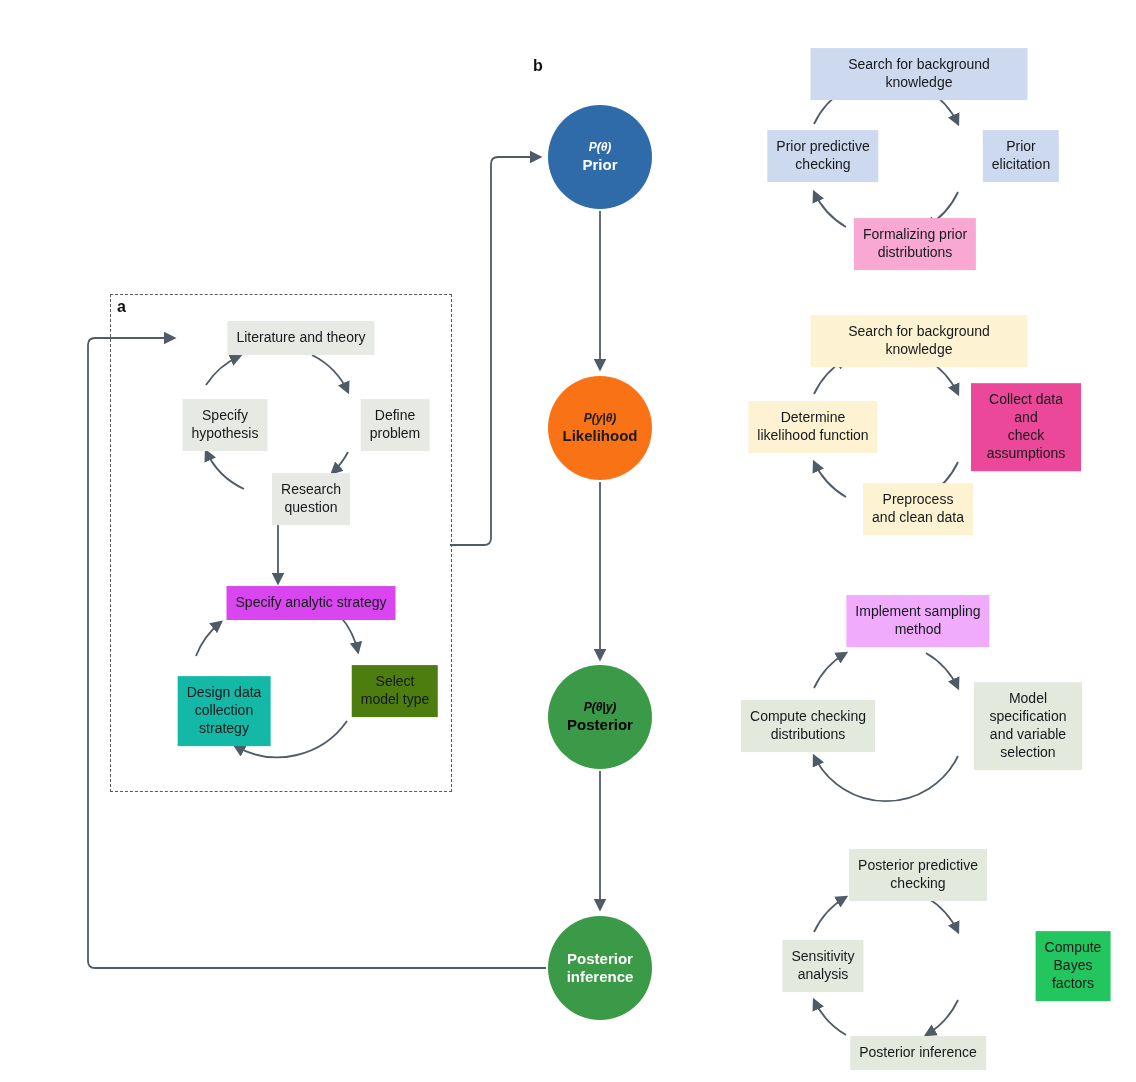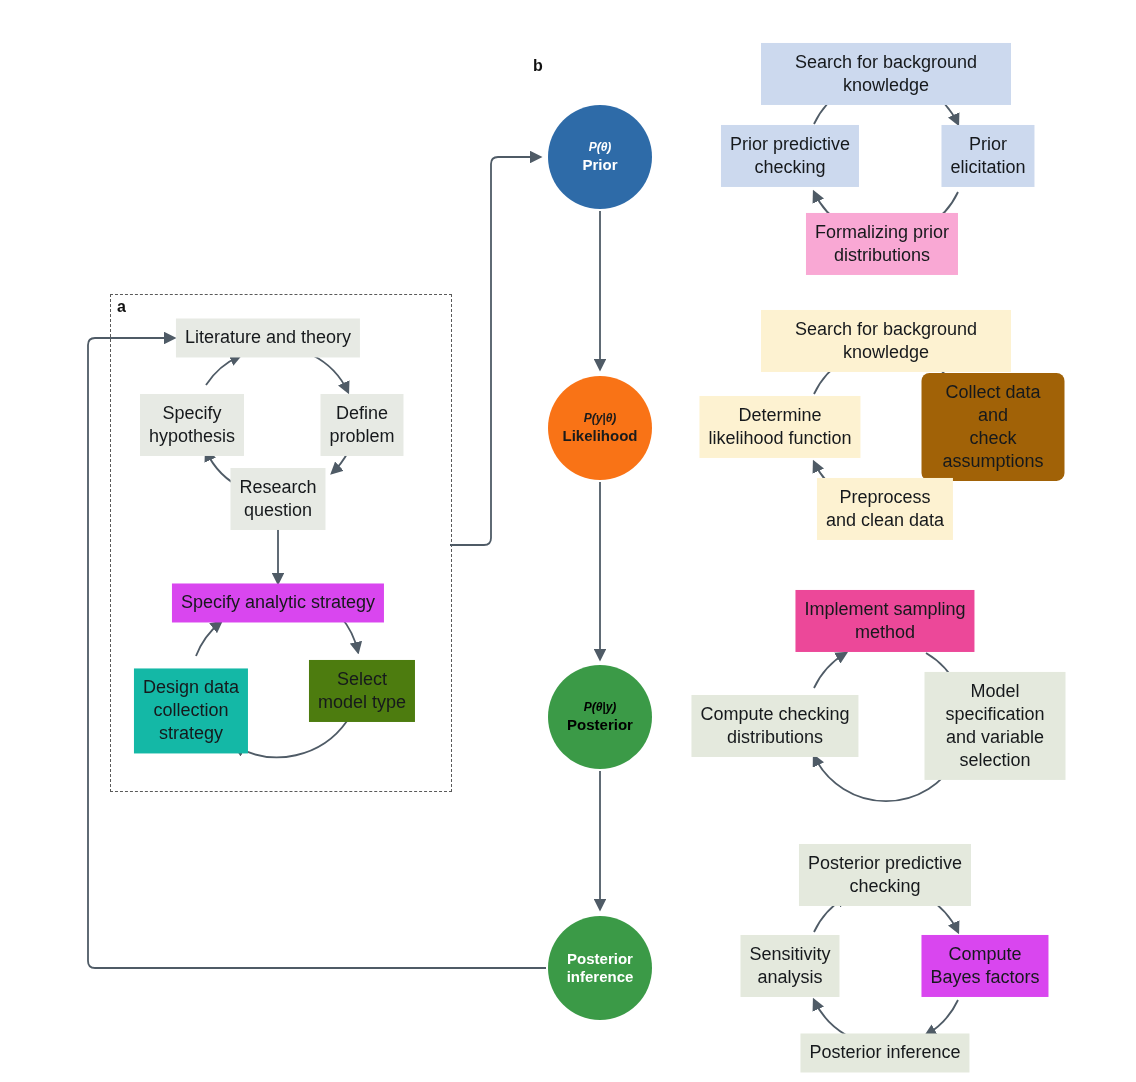--- a/index.html
+++ b/index.html
@@ -5,22 +5,22 @@
   html,body{margin:0;padding:0;}
   body{
     width:1136px;height:1082px;position:relative;background:#ffffff;
     font-family:"Liberation Sans",sans-serif;color:#1c1e21;overflow:hidden;
   }
   .panel-label{position:absolute;font-weight:bold;font-size:16px;color:#111;z-index:3;}
   .dashed-frame{position:absolute;left:110px;top:294px;width:340px;height:496px;
     border:1.5px dashed #5a5a5a;z-index:0;}
   .box{
     position:absolute;transform:translate(-50%,-50%);
-    font-size:18px;line-height:1.28;text-align:center;white-space:pre-line;
-    padding:8px 9px;color:#16191c;z-index:2;
+    font-size:14px;line-height:1.28;text-align:center;white-space:pre-line;
+    padding:8px 9px;color:#16191c;z-index:2;margin-left:33px;
   }
   .circle{
     position:absolute;width:104px;height:104px;border-radius:50%;
     transform:translate(-50%,-50%);display:flex;flex-direction:column;
     align-items:center;justify-content:center;text-align:center;z-index:2;
   }
   .circle .formula{font-style:italic;font-weight:bold;font-size:12px;line-height:1.3;}
   .circle .name{font-weight:bold;font-size:15px;line-height:1.2;white-space:pre-line;}
   svg.arrows{position:absolute;left:0;top:0;z-index:1;pointer-events:none;}
   svg.arrows path.arrow{fill:none;stroke:var(--arrow,#4f5b66);stroke-width:1.8px;}
@@ -113,33 +113,33 @@
 
 <div class="box" style="left: 886px; top: 74px; background-color: rgb(204, 217, 238);">Search for background knowledge</div>
 <div class="box" style="left: 988px; top: 156px; background-color: rgb(204, 217, 238);">Prior
 elicitation</div>
 <div class="box" style="left: 882px; top: 244px; background-color: #f9a8d4;">Formalizing prior
 distributions</div>
 <div class="box" style="left: 790px; top: 156px; background-color: rgb(204, 217, 238);">Prior predictive
 checking</div>
 
 <div class="box" style="left: 886px; top: 341px; background-color: rgb(253, 242, 209);">Search for background knowledge</div>
-<div class="box" style="left: 993px; top: 427px; background-color: #a16207; border-radius: 8px;">Collect data and
+<div class="box" style="left: 993px; top: 427px; background-color: #ec4899;">Collect data and
 check assumptions</div>
 <div class="box" style="left: 885px; top: 509px; background-color: rgb(253, 242, 209);">Preprocess
 and clean data</div>
 <div class="box" style="left: 780px; top: 427px; background-color: rgb(253, 242, 209);">Determine
 likelihood function</div>
 
-<div class="box" style="left: 885px; top: 621px; background-color: #ec4899;">Implement sampling
+<div class="box" style="left: 885px; top: 621px; background-color: #f0abfc;">Implement sampling
 method</div>
 <div class="box" style="left: 995px; top: 726px; background-color: rgb(228, 233, 221);">Model specification
 and variable selection</div>
 <div class="box" style="left: 775px; top: 726px; background-color: rgb(228, 233, 221);">Compute checking
 distributions</div>
 
 <div class="box" style="left: 885px; top: 875px; background-color: rgb(228, 233, 221);">Posterior predictive
 checking</div>
-<div class="box" style="left: 985px; top: 966px; background-color: #d946ef;">Compute
+<div class="box" style="left: 1040px; top: 966px; background-color: #22c55e;">Compute
 Bayes factors</div>
 <div class="box" style="left: 885px; top: 1053px; background-color: rgb(228, 233, 221);">Posterior inference</div>
 <div class="box" style="left: 790px; top: 966px; background-color: rgb(228, 233, 221);">Sensitivity
 analysis</div>
 
 </body></html>

